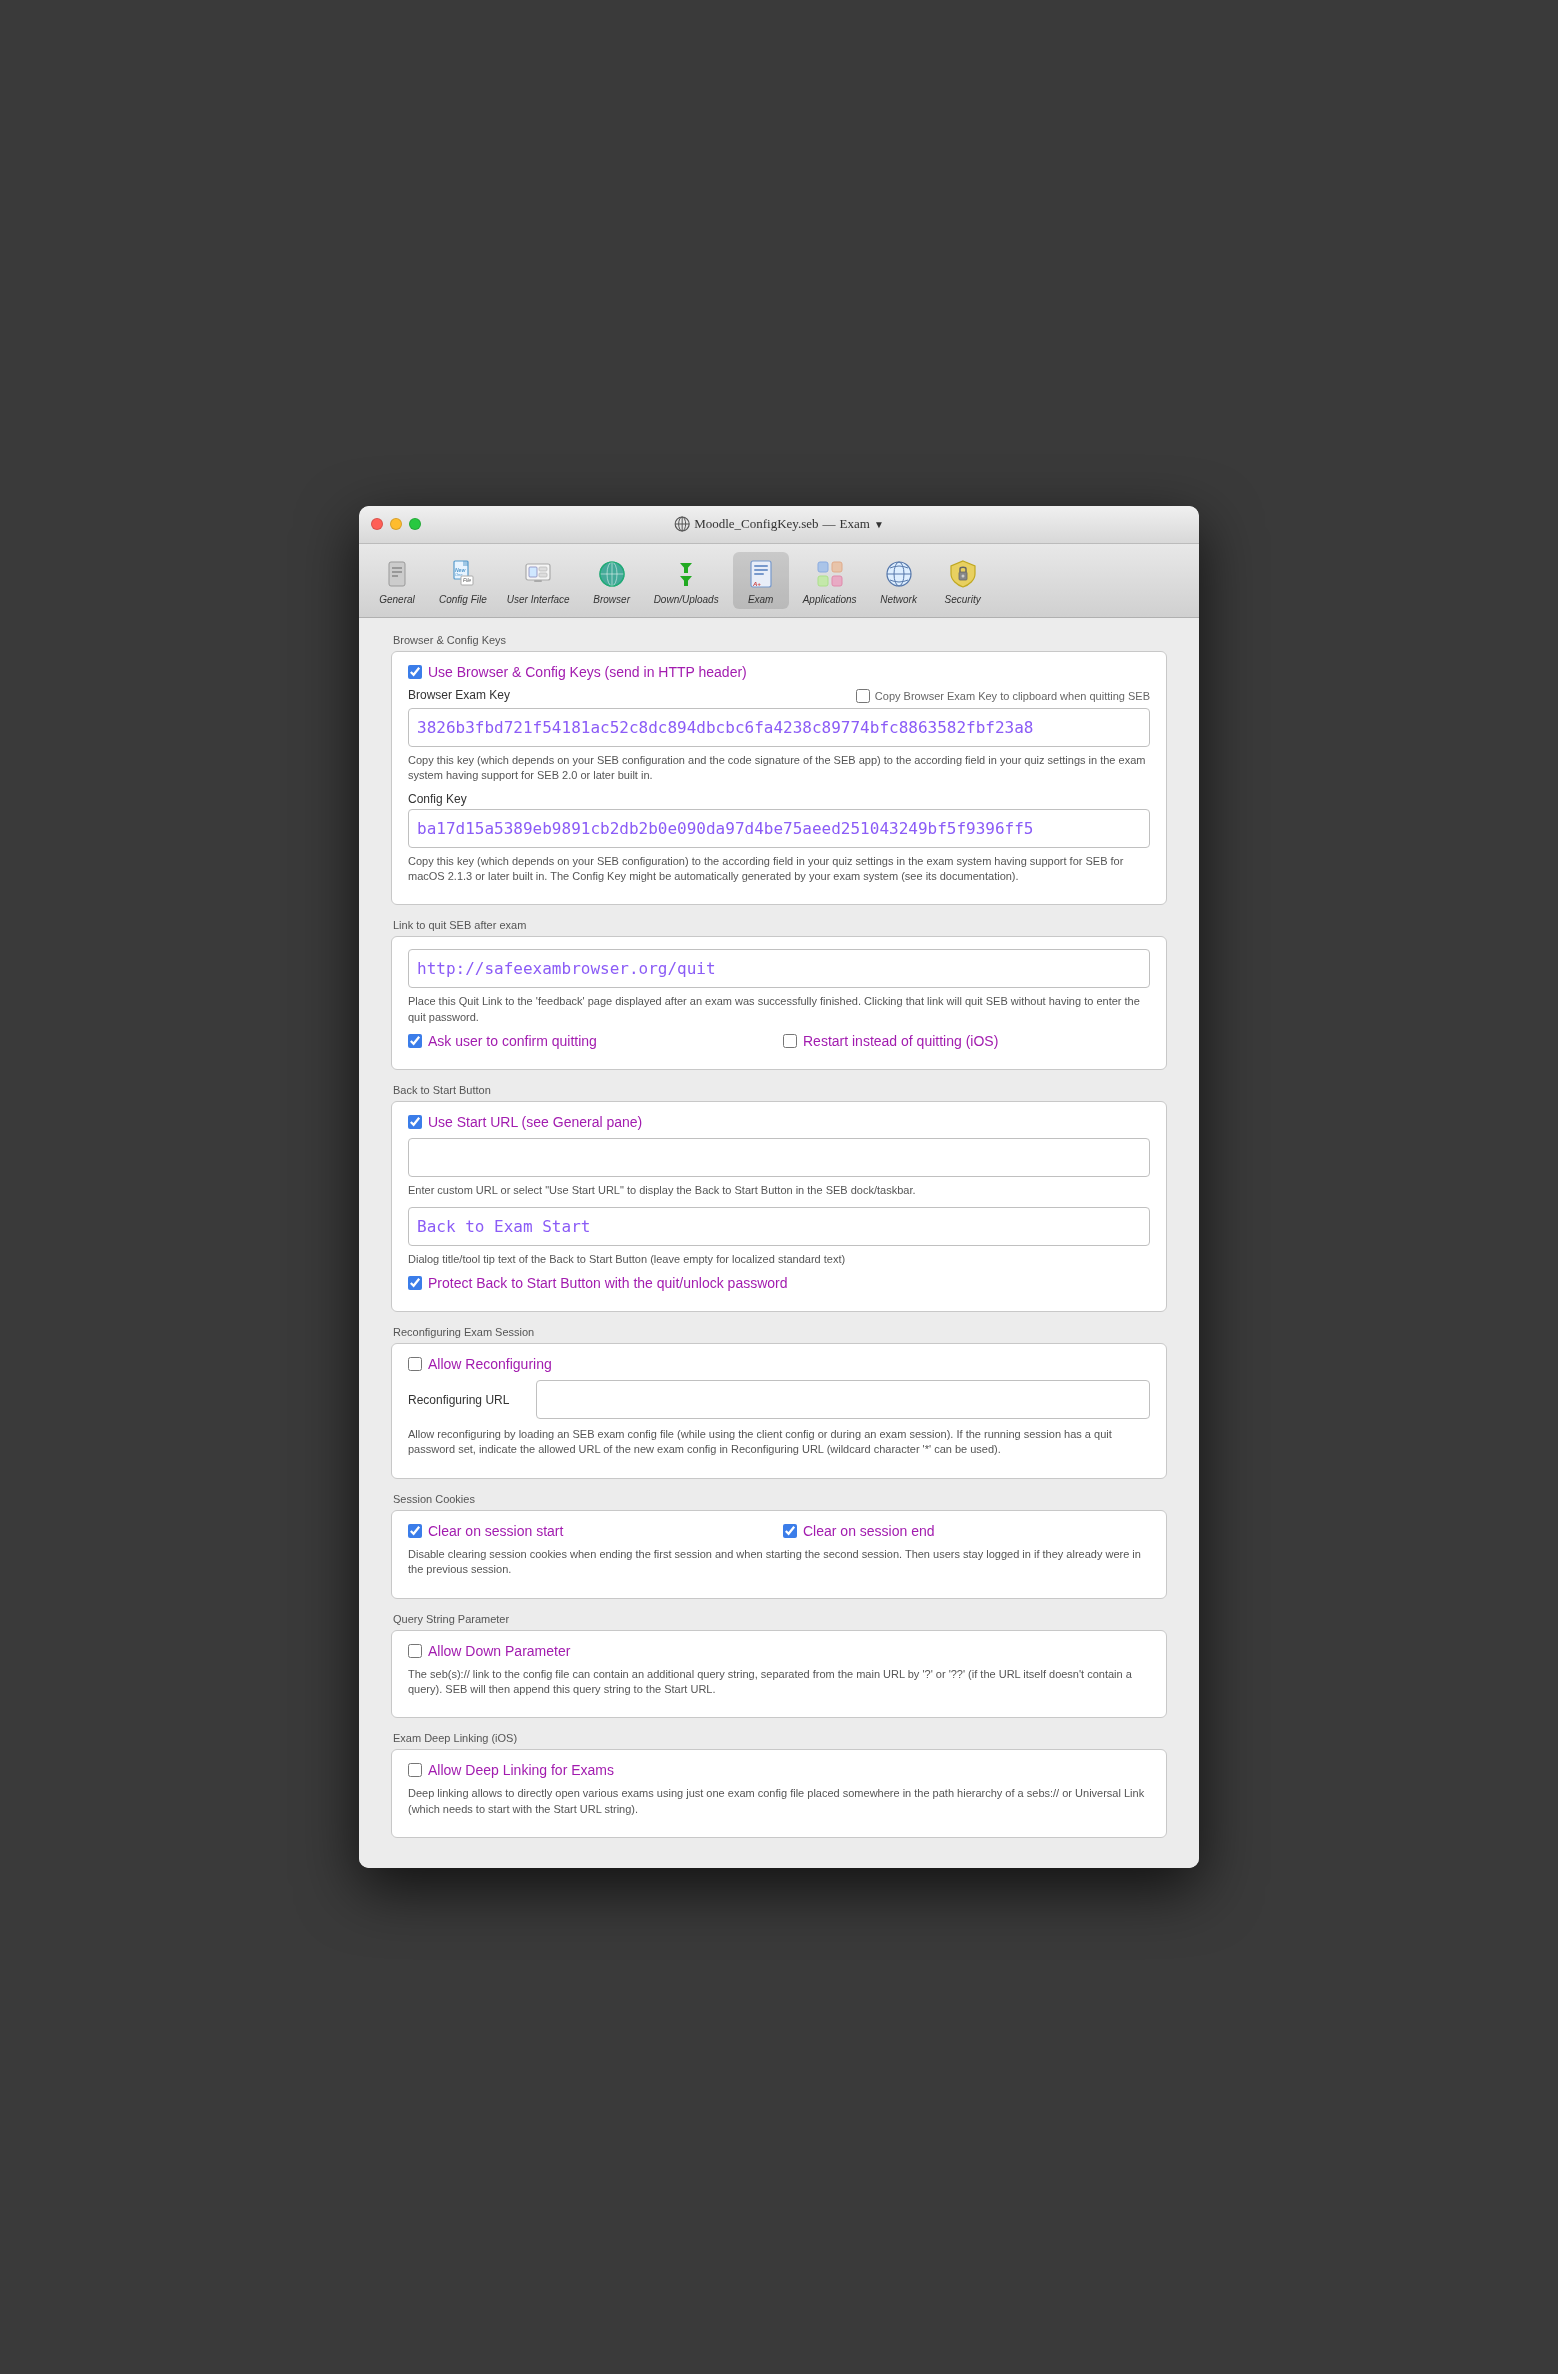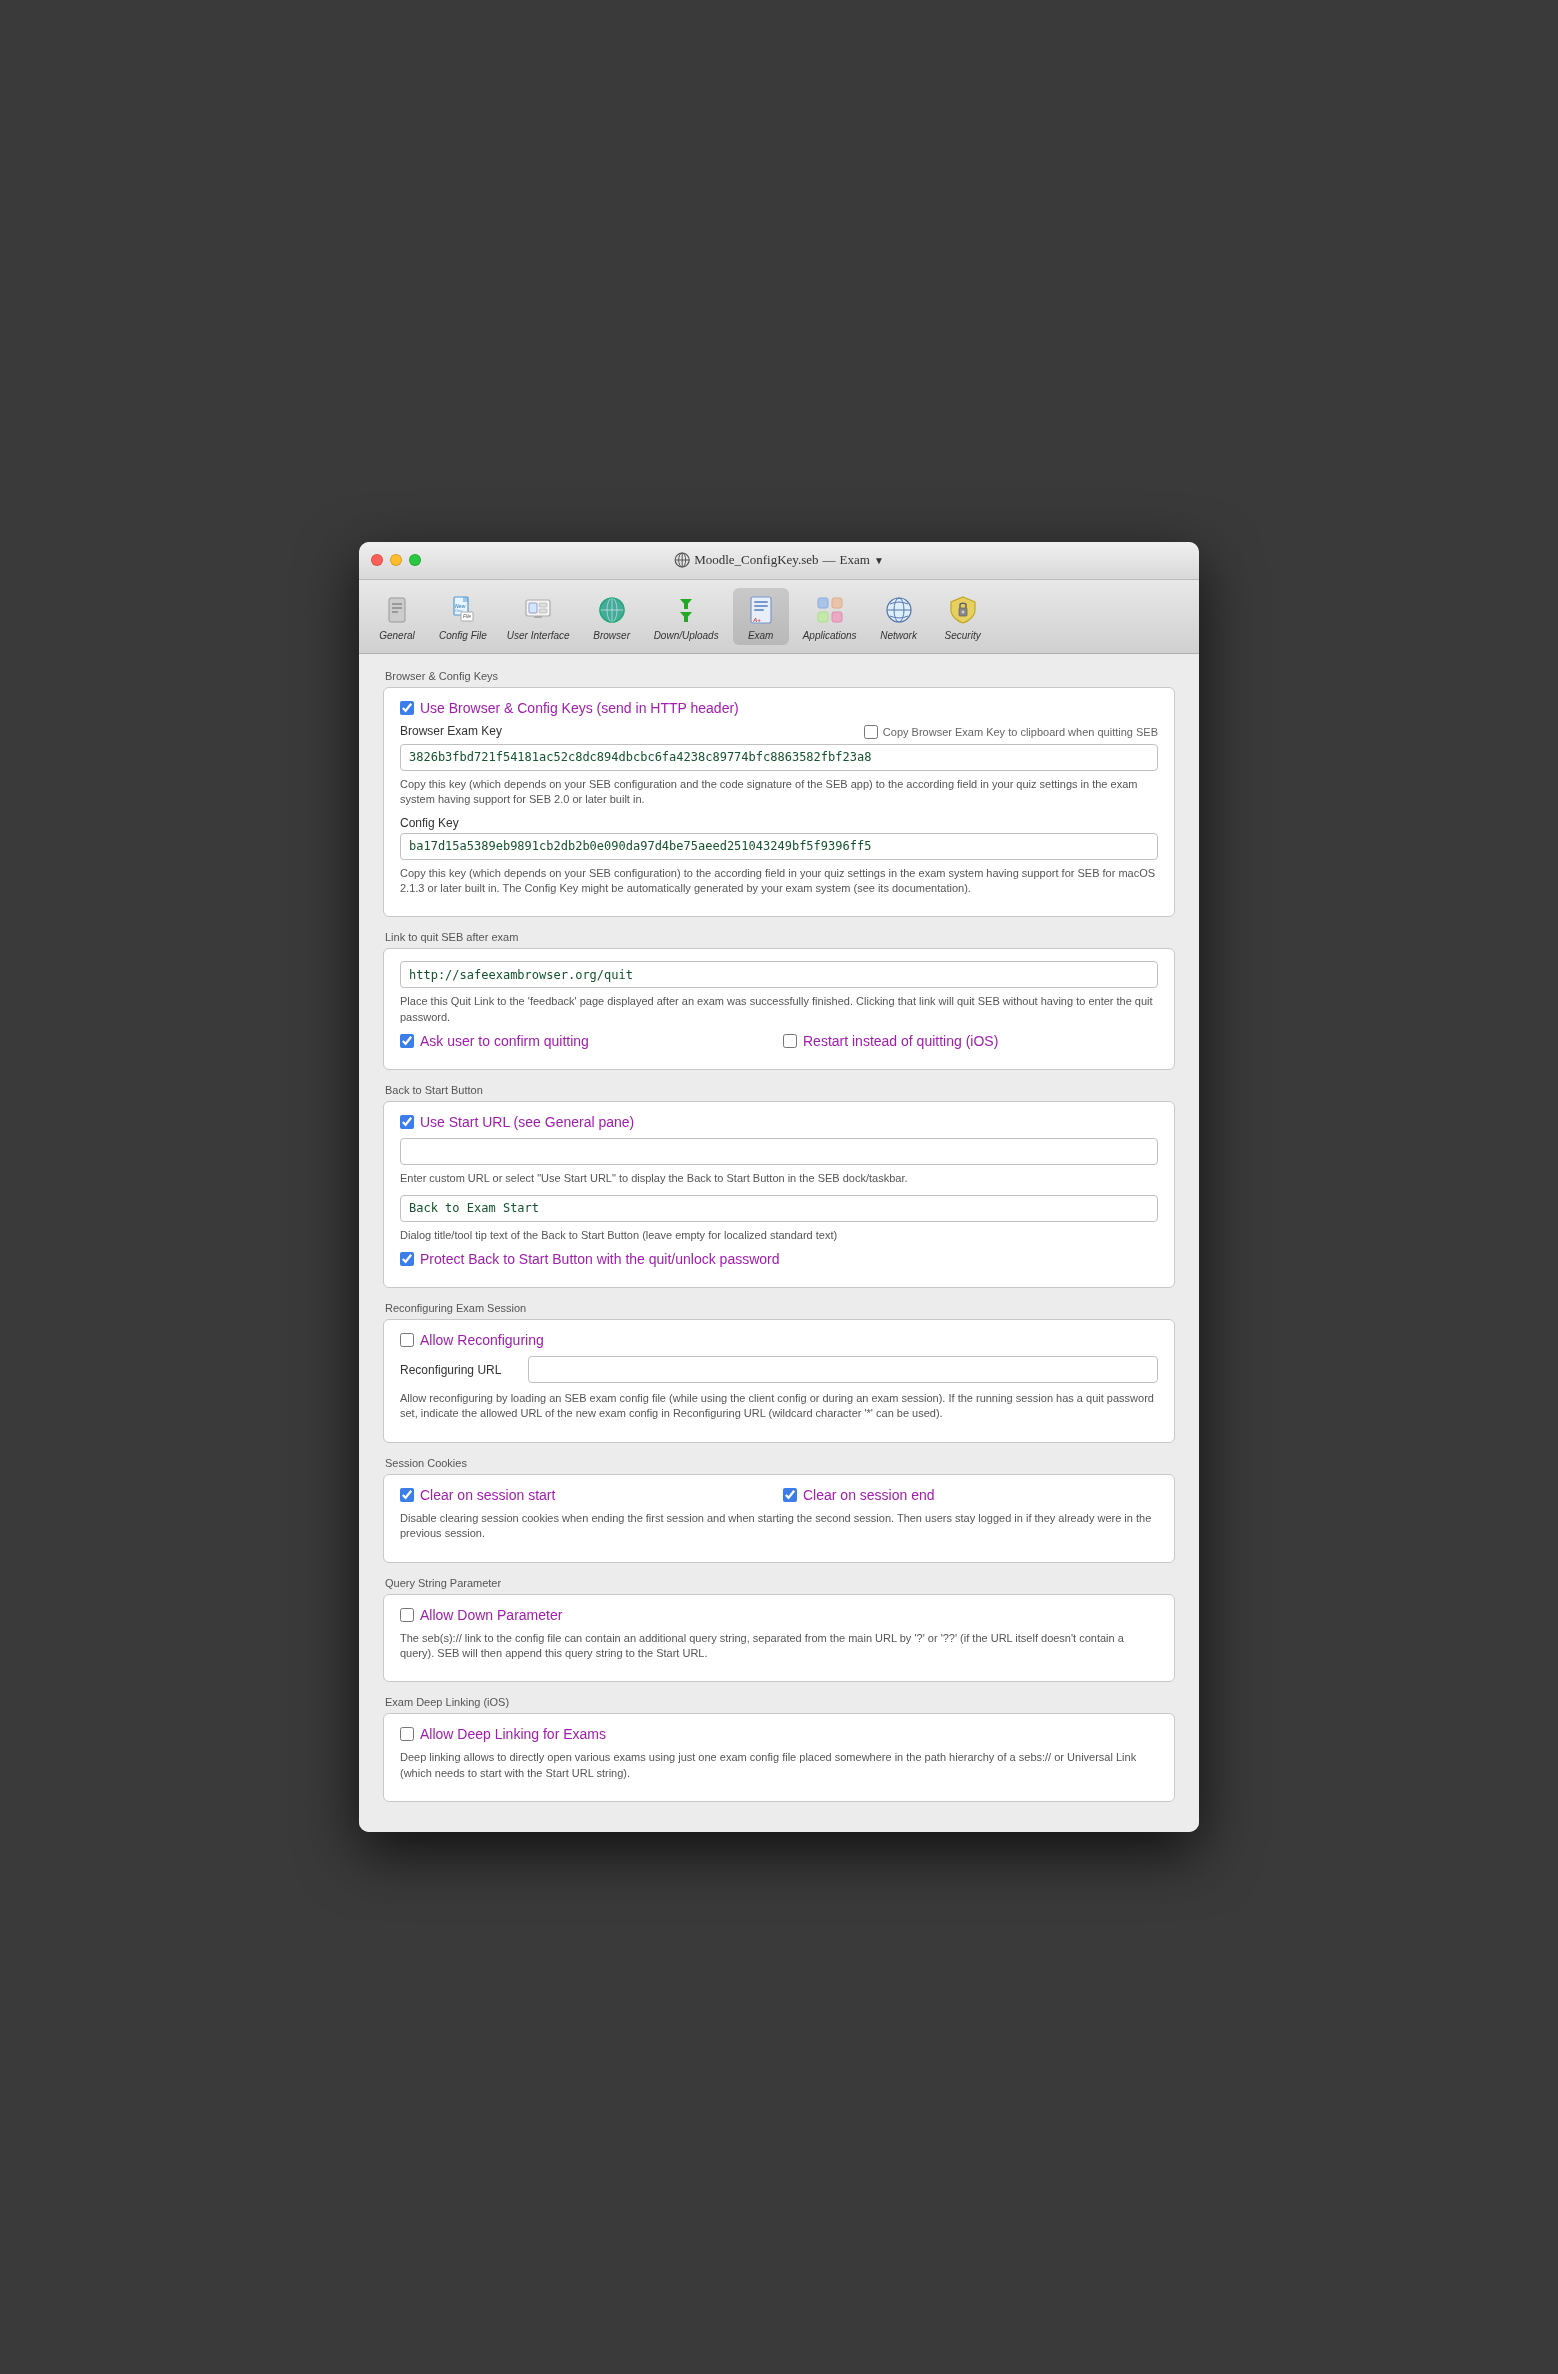--- a/index.html
+++ b/index.html
@@ -87,21 +87,21 @@
       margin-bottom: 2px;
     }
     .toolbar-label {
       font-size: 10px;
       color: #333;
       text-align: center;
       white-space: nowrap;
     }
     .content {
       background: #ececec;
-      padding: 16px 24px;
+      padding: 16px 32px;
       overflow-y: auto;
       max-height: calc(100vh - 120px);
     }
     .section {
       background: white;
       border: 1px solid #c8c8c8;
       border-radius: 6px;
       padding: 12px 16px;
       margin-bottom: 14px;
     }
@@ -134,28 +134,28 @@
     }
     .field-label-small {
       font-size: 11px;
       color: #666;
       display: flex;
       align-items: center;
       gap: 5px;
     }
     .text-input {
       width: 100%;
-      height: 27px;
+      height: 39px;
       border: 1px solid #c0c0c0;
       border-radius: 4px;
       padding: 0 8px;
-      font-size: 12px;
+      font-size: 16px;
       font-family: "Menlo", monospace;
       background: white;
-      color: #14532d;
+      color: #8b5cf6;
       margin-bottom: 6px;
     }
     .description-text {
       font-size: 11px;
       color: #555;
       line-height: 1.4;
       margin-bottom: 8px;
     }
     .two-col {
       display: grid;

